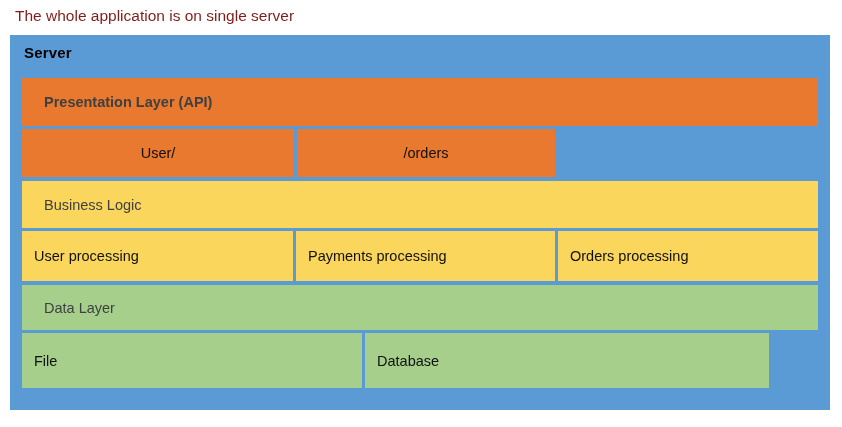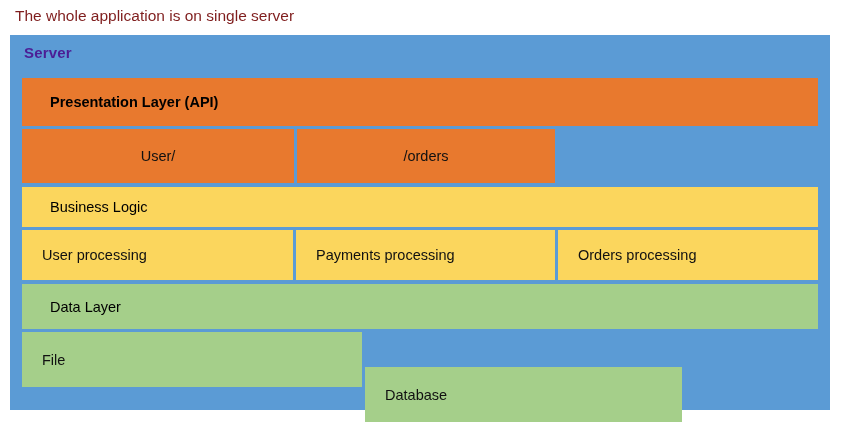--- a/index.html
+++ b/index.html
@@ -36,21 +36,21 @@
     height: 375px;
     background: #5B9BD5;
     box-sizing: border-box;
   }
   #server-title {
     position: absolute;
     left: 14px;
     top: 9px;
     font-size: 15px;
     font-weight: bold;
-    color: #4c1d95;
+    color: #000000;
     letter-spacing: .2px;
   }
 
   
   #layer-stack {
     position: absolute;
     left: 12px;
     top: 43px;
     width: 796px;
     height: 320px;
@@ -62,59 +62,59 @@
   .layer {
     display: flex;
     flex-direction: column;
     gap: 3px;
   }
 
   .band {
     box-sizing: border-box;
     display: flex;
     align-items: center;
-    padding-left: 28px;
+    padding-left: 22px;
     font-size: 14.5px;
-    color: #000000;
+    color: #404040;
   }
   .band.bold { font-weight: bold; }
 
   .cells {
     display: flex;
     gap: 3px;
   }
   .cell {
     box-sizing: border-box;
     display: flex;
     align-items: center;
     font-size: 14.5px;
     color: #111111;
   }
-  .cell.left   { justify-content: flex-start; padding-left: 20px; }
+  .cell.left   { justify-content: flex-start; padding-left: 12px; }
   .cell.center { justify-content: center; }
 
   
   .pres .band  { background: #E8792E; height: 48px; }
-  .pres .cell  { background: #E8792E; height: 54px; }
+  .pres .cell  { background: #E8792E; height: 48px; }
   .pres .cell.c1 { width: 272px; }
   .pres .cell.c2 { width: 260px; }
   .pres .cell.c3 { width: 258px; }
 
   
-  .biz .band   { background: #FBD65D; height: 40px; }
+  .biz .band   { background: #FBD65D; height: 47px; }
   .biz .cell   { background: #FBD65D; height: 50px; }
   .biz .cell.c1 { width: 272px; }
   .biz .cell.c2 { width: 260px; }
   .biz .cell.c3 { width: 261px; text-align: right; }
 
   
   .data .band  { background: #A5CF8A; height: 45px; text-align: center; }
   .data .cell  { background: #A5CF8A; height: 55px; }
   .data .cell.c1 { width: 340px; }
-  .data .cell.c2 { width: 317px; margin-top: 35px; }
+  .data .cell.c2 { width: 404px; }
 </style>
 </head>
 <body>
 
 <div id="caption">The whole application is on single server</div>
 
 <div id="server-box">
 
   <div id="server-title">Server</div>
 

